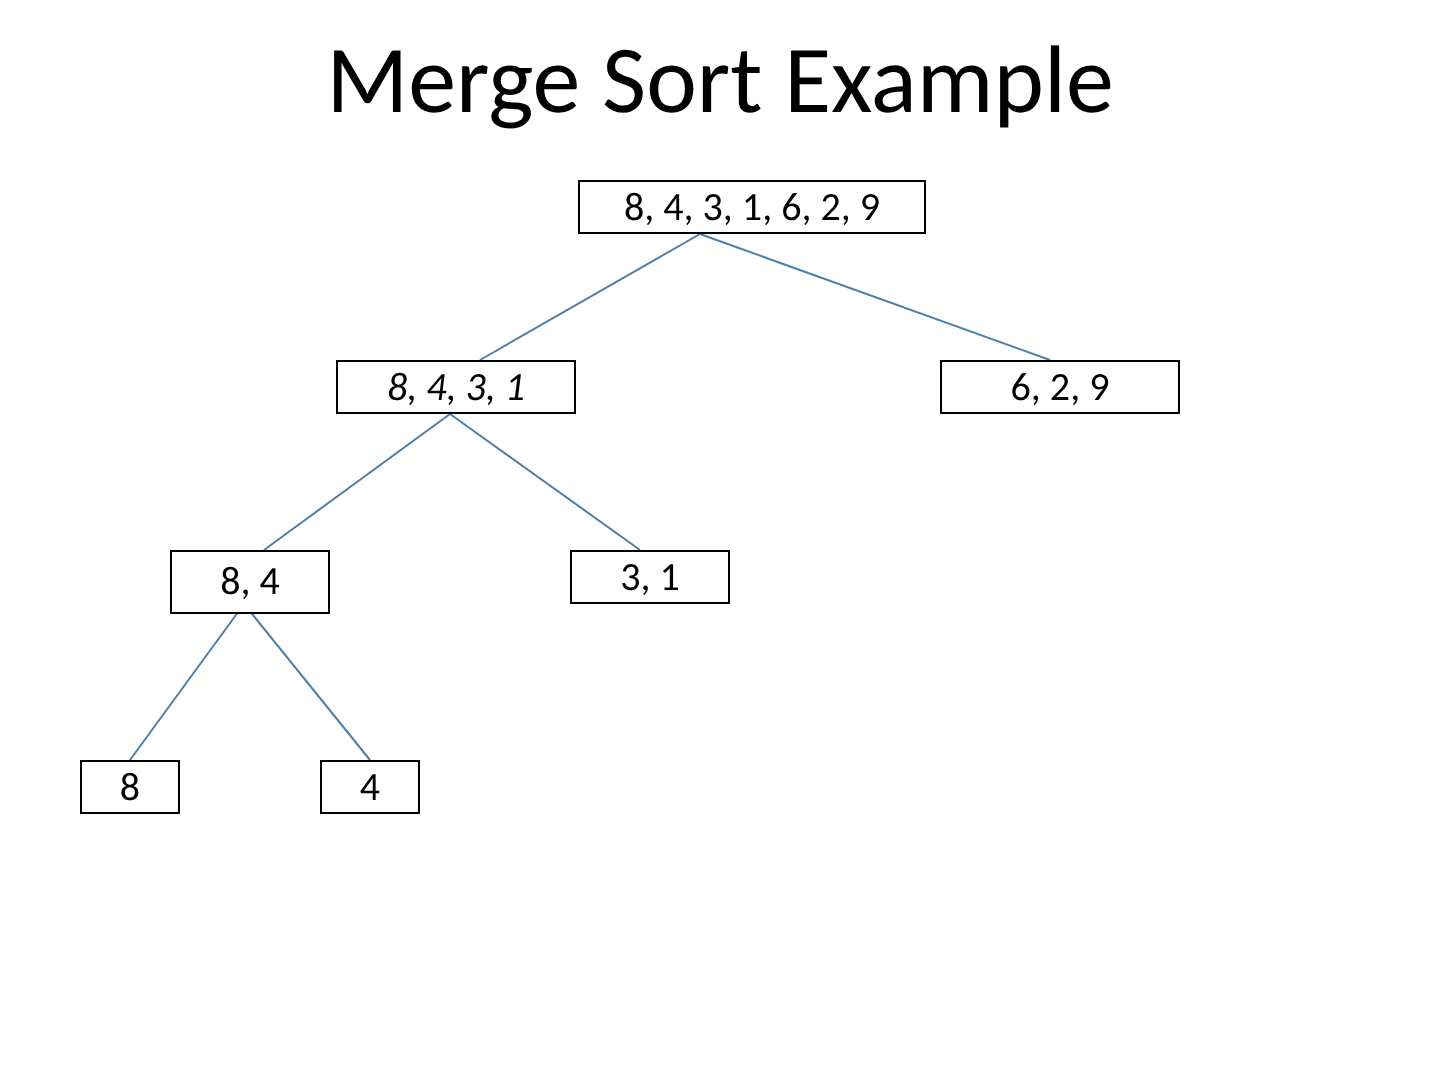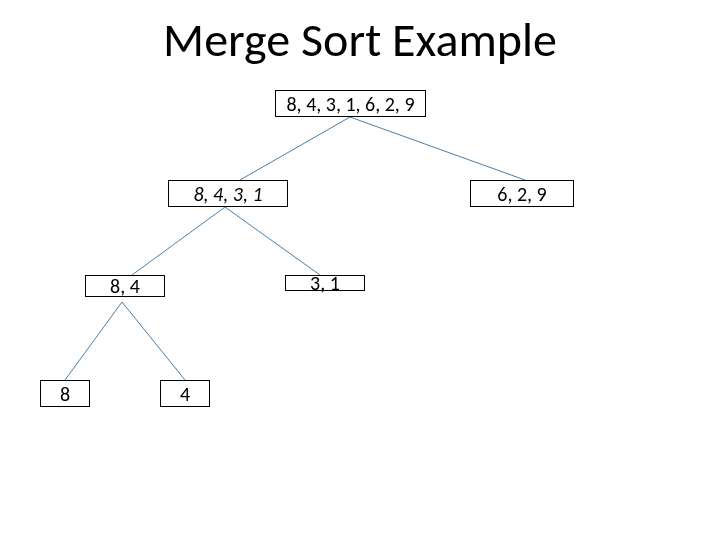--- a/index.html
+++ b/index.html
@@ -56,22 +56,22 @@
   <line x1="350" y1="117" x2="240" y2="180"></line>
   <line x1="350" y1="117" x2="525" y2="180"></line>
 
   <line x1="225" y1="207" x2="132" y2="275"></line>
   <line x1="225" y1="207" x2="320" y2="275"></line>
 
   <line x1="122" y1="302" x2="65" y2="380"></line>
   <line x1="122" y1="302" x2="185" y2="380"></line>
 </svg>
 
-<div class="node" style="left:275px; top:90px; width:151px; height:27px;">8, 4, 3, 1, 6, 2, 9</div>
+<div class="node" style="left:289px; top:90px; width:174px; height:27px;">8, 4, 3, 1, 6, 2, 9</div>
 
 <div class="node" style="left:168px; top:180px; width:120px; height:27px;font-style:italic;">8, 4, 3, 1</div>
-<div class="node" style="left:470px; top:180px; width:104px; height:27px;">6, 2, 9</div>
+<div class="node" style="left:470px; top:180px; width:120px; height:27px;">6, 2, 9</div>
 
-<div class="node" style="left:85px; top:275px; width:80px; height:22px;">8, 4</div>
-<div class="node" style="left:285px; top:275px; width:80px; height:16px;">3, 1</div>
+<div class="node" style="left:85px; top:275px; width:80px; height:32px;">8, 4</div>
+<div class="node" style="left:285px; top:275px; width:80px; height:27px;">3, 1</div>
 
 <div class="node" style="left:40px; top:380px; width:50px; height:27px;">8</div>
 <div class="node" style="left:160px; top:380px; width:50px; height:27px;">4</div>
 
 </body></html>

